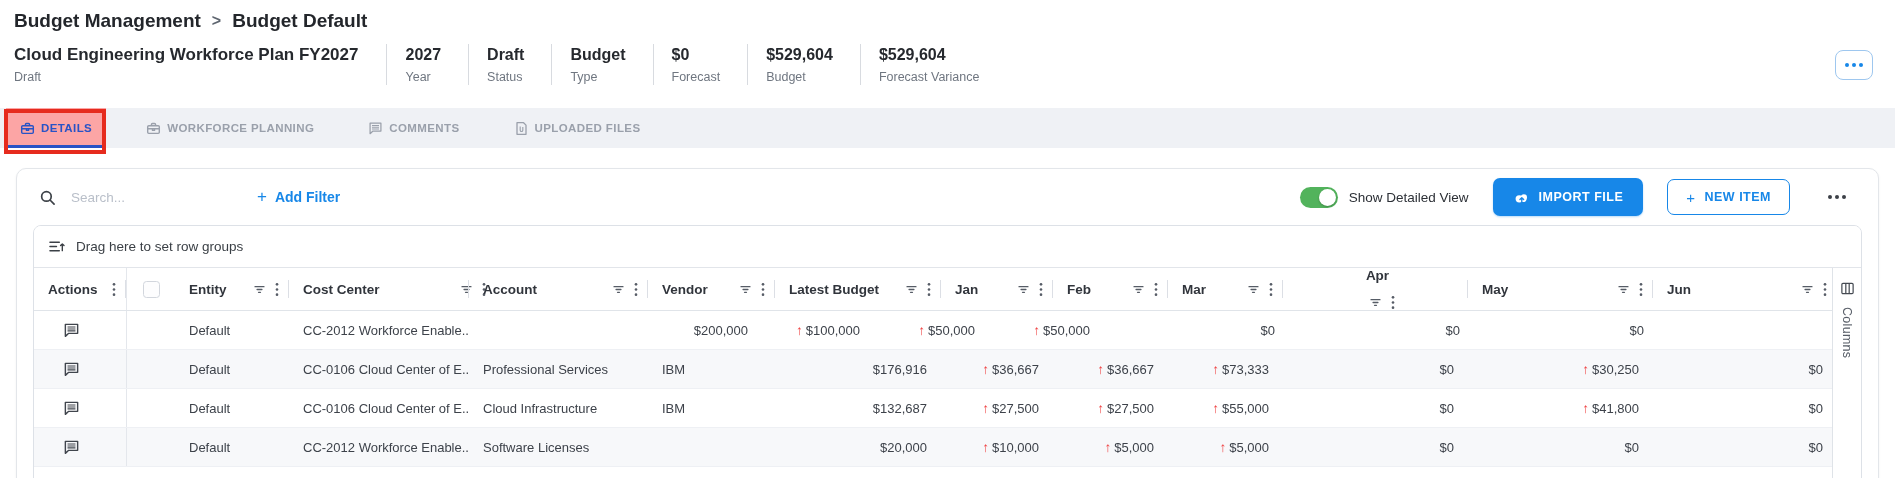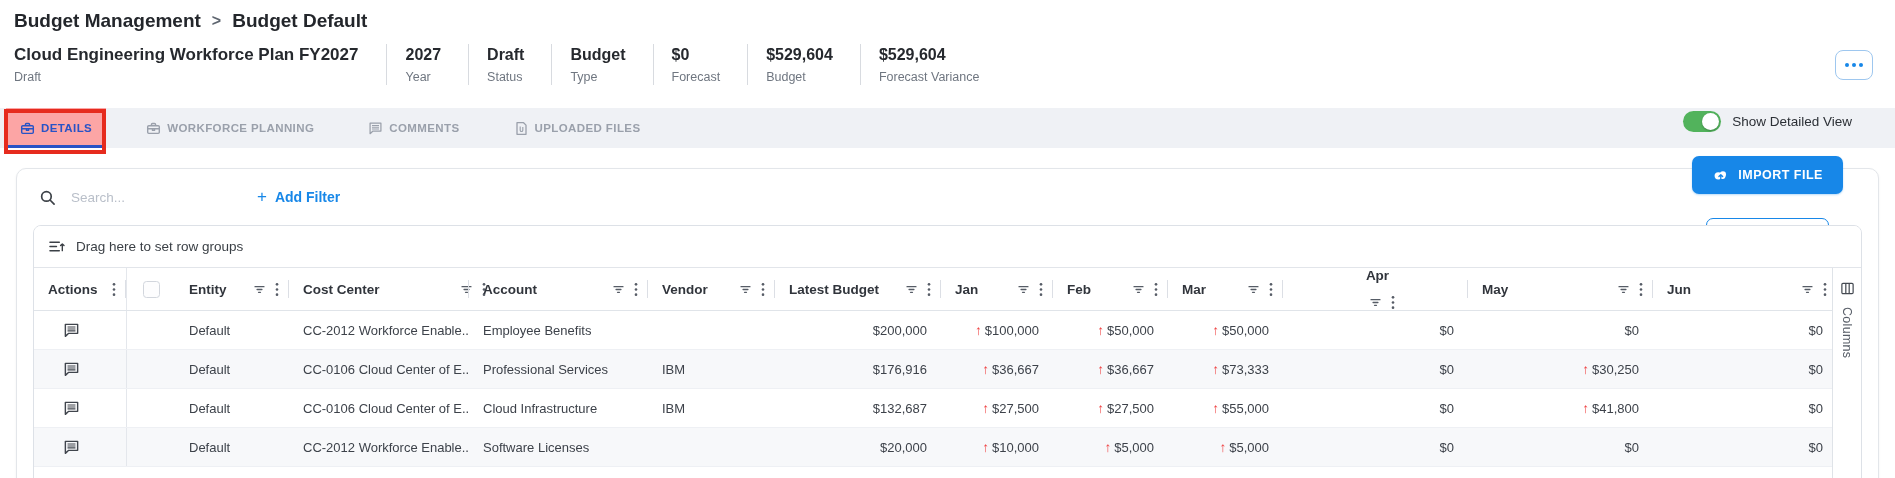--- a/index.html
+++ b/index.html
@@ -42,21 +42,21 @@
   .toolbar{position:absolute;top:0;left:0;right:4px;height:56px;display:flex;align-items:center;
     justify-content:space-between;padding:0 22px;box-sizing:border-box;}
   .tb-left{display:flex;align-items:center;}
   .search-icon{display:flex;color:#3c4147;}
   .search-input{border:none;outline:none;margin-left:13px;width:150px;font-size:13.5px;color:#333;
     font-family:"Liberation Sans",sans-serif;background:transparent;}
   .search-input::placeholder{color:#b9bfc9;}
   .add-filter{display:flex;align-items:center;gap:8px;margin-left:28px;background:none;border:none;
     color:var(--accent);font-size:14px;font-weight:700;cursor:pointer;font-family:"Liberation Sans",sans-serif;}
   .add-filter .plus{font-size:17px;font-weight:400;line-height:14px;}
-  .tb-right{display:flex;align-items:center;gap:24px;flex-direction:column;}
+  .tb-right{display:flex;align-items:center;gap:24px;}
   .toggle-group{display:flex;align-items:center;gap:11px;}
   .toggle{position:relative;width:38px;height:21px;border-radius:11px;background:#cfd4da;cursor:pointer;flex:none;}
   .toggle.on{background:var(--green);}
   .toggle .knob{position:absolute;top:2px;left:2px;width:17px;height:17px;border-radius:50%;background:#fff;
     box-shadow:0 1px 2px rgba(0,0,0,.25);}
   .toggle.on .knob{left:auto;right:2px;}
   .toggle-label{font-size:13.5px;color:#2c3036;}
   .btn-primary{display:flex;align-items:center;gap:9px;height:38px;padding:0 20px;background:var(--accent);
     color:#fff;border:none;border-radius:7px;font-size:12.5px;font-weight:700;letter-spacing:.5px;cursor:pointer;
     font-family:"Liberation Sans",sans-serif;box-shadow:0 1px 2px rgba(23,135,232,.3);}
@@ -482,21 +482,20 @@
                 <button class="comment-btn">
                   <svg viewBox="0 0 18 18" width="17" height="17" fill="none" stroke="currentColor" stroke-width="1.5" stroke-linejoin="round">
                     <path d="M2.5 2.5h13v9.5H6l-3.5 3.2z"></path>
                     <path d="M4.8 5.3h8.4M4.8 7.4h8.4M4.8 9.5h8.4" stroke-width="1.3"></path>
                   </svg>
                 </button>
               </div>
               <div class="g-cell" style="width: 48px;"></div>
               <div class="g-cell" style="width: 114px;">Default</div>
               <div class="g-cell" style="width: 180px;">CC-2012 Workforce Enable...</div>
-              <div class="g-cell" style="width: 179px;">Employee Benefits</div>
               <div class="g-cell" style="width: 127px;"></div>
               <div class="g-cell right" style="width: 166px;">$200,000</div>
               <div class="g-cell right" style="width: 112px;">
                 <span class="up-arrow">↑</span>
                 <span>$100,000</span>
               </div>
               <div class="g-cell right" style="width: 115px;">
                 <span class="up-arrow">↑</span>
                 <span>$50,000</span>
               </div>

